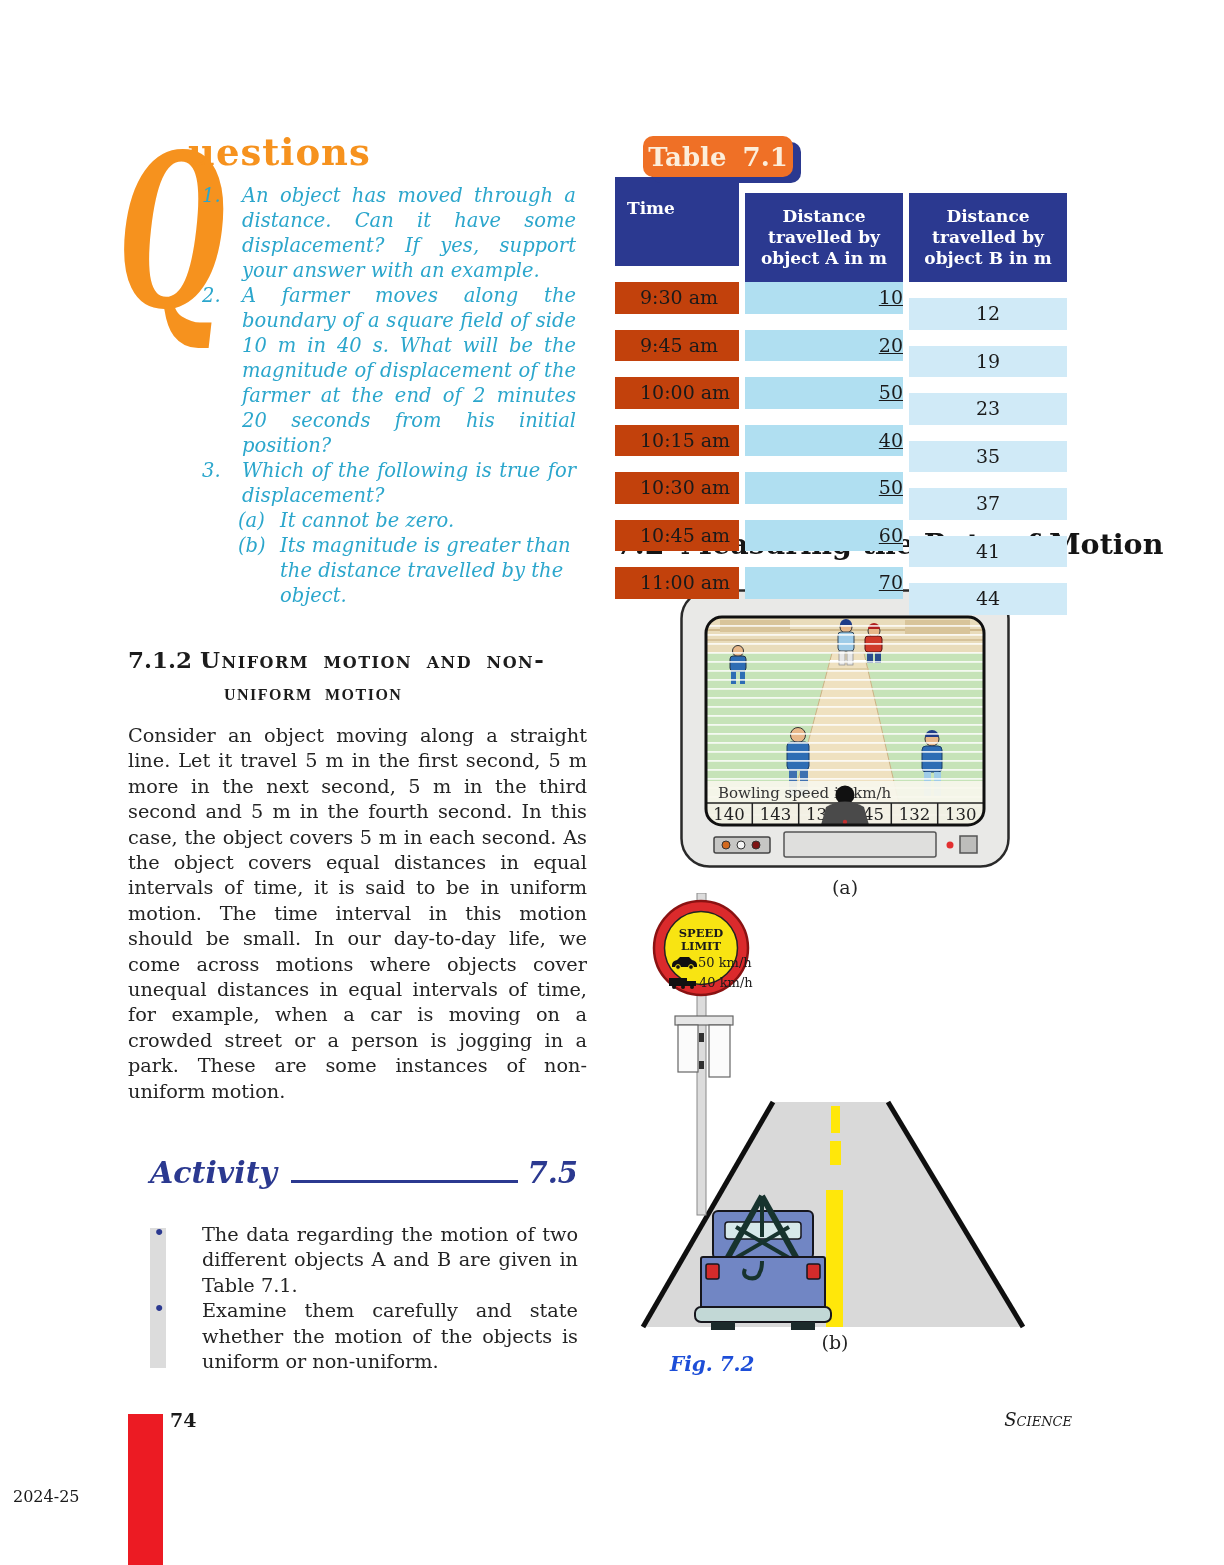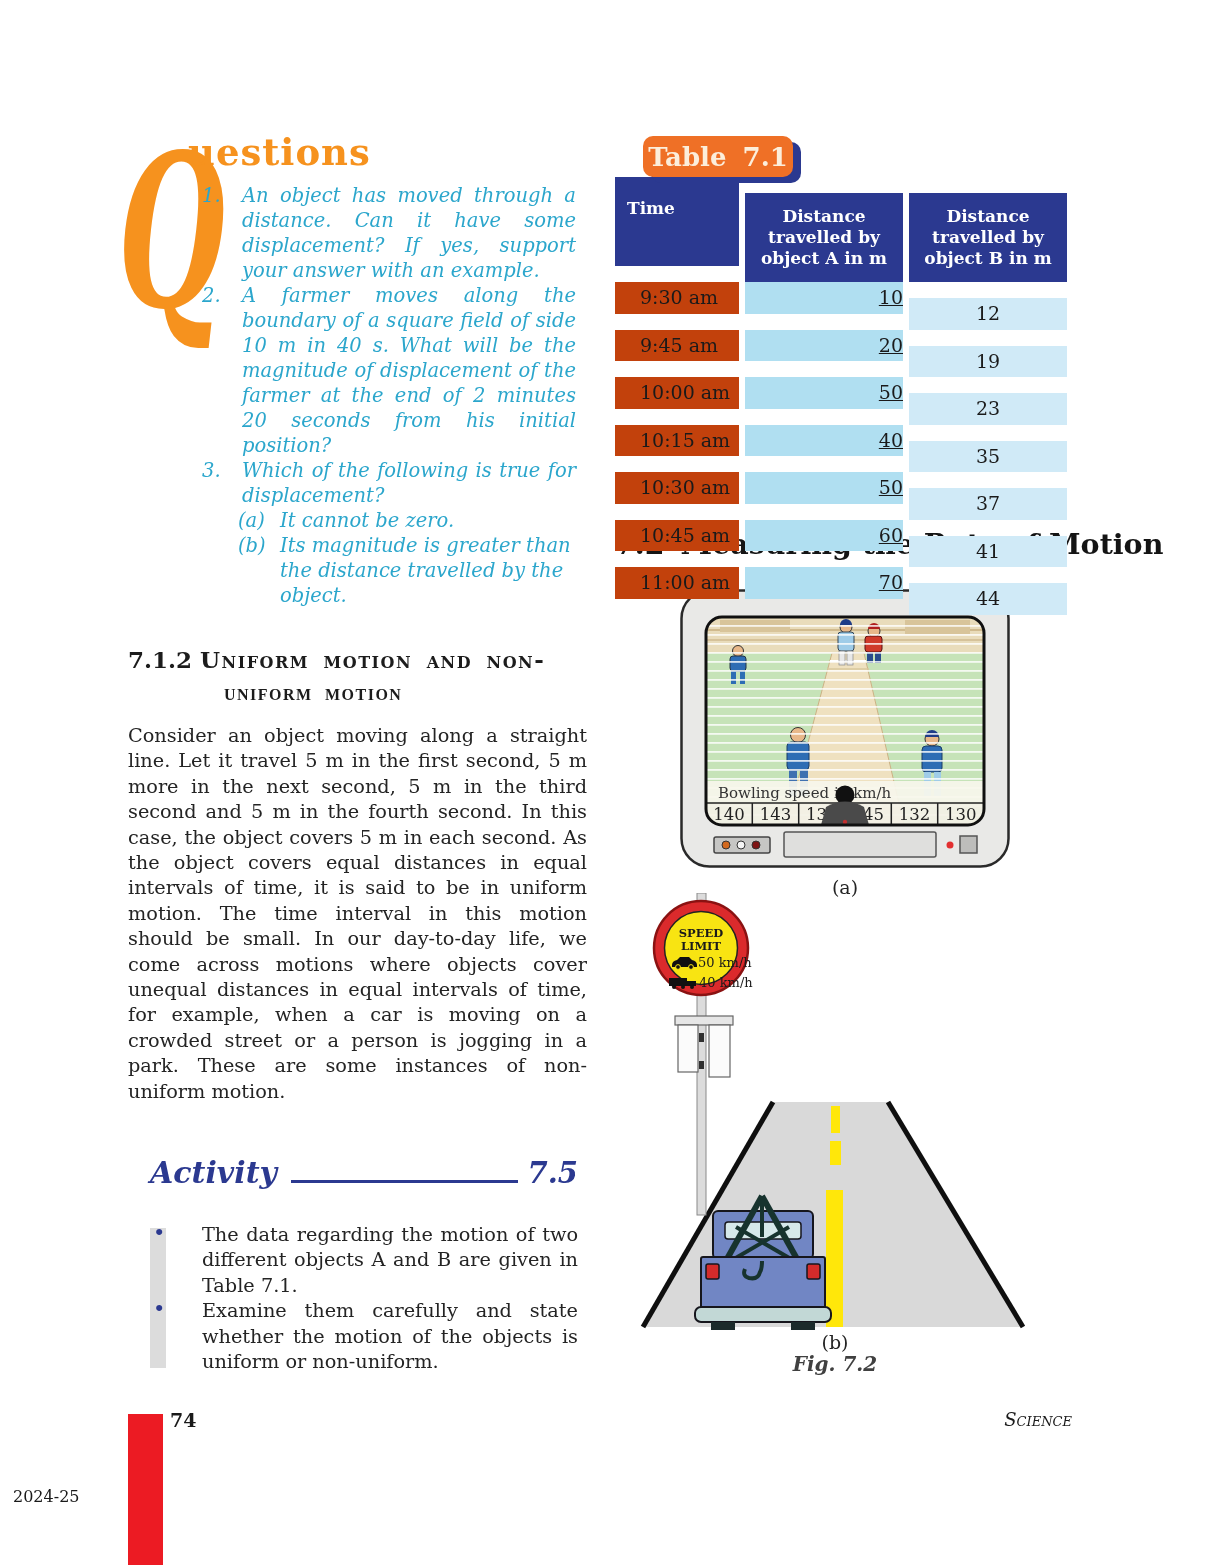--- a/index.html
+++ b/index.html
@@ -63,22 +63,22 @@
   .h72 { position:absolute; left:615px; top:527px; font-size:28.5px;
     font-weight:bold; color:#141414; }
   .h72 .n { margin-right:16px; }
   
   .tv-wrap { position:absolute; left:680px; top:589px; width:330px; height:285px; }
   .cap-a { position:absolute; left:680px; top:876px; width:330px; text-align:center;
     font-size:19px; color:#242424; }
   .figb-wrap { position:absolute; left:615px; top:893px; width:445px; height:437px; }
   .cap-b { position:absolute; left:670px; top:1331px; width:330px; text-align:center;
     font-size:19px; color:#242424; }
-  .cap-fig { position:absolute; left:670px; top:1352px; width:330px; text-align:center;
-    font-size:20px; font-weight:bold; font-style:italic; color:#404040; }
+  .cap-fig { position:absolute; left:670px; top:1352px; width:330px; 
+    font-size:20px; font-weight:bold; font-style:italic; color:#1d4ed8; }
   
   .red-bar { position:absolute; left:128px; top:1414px; width:35px; height:151px; background:#EC1B23; }
   .page-num { position:absolute; left:170px; top:1409px; font-size:19px; font-weight:bold; color:#1a1a1a; }
   .journal { position:absolute; left:910px; top:1409px; width:162px; text-align:right;
     font-style:italic; font-variant:small-caps; font-size:18px; color:#1a1a1a; }
   .edition { position:absolute; left:13px; top:1487px; width:1224px; 
     font-size:16px; color:#1a1a1a; }
   svg text { font-family:"DejaVu Serif", serif; }
 </style>
 </head>

